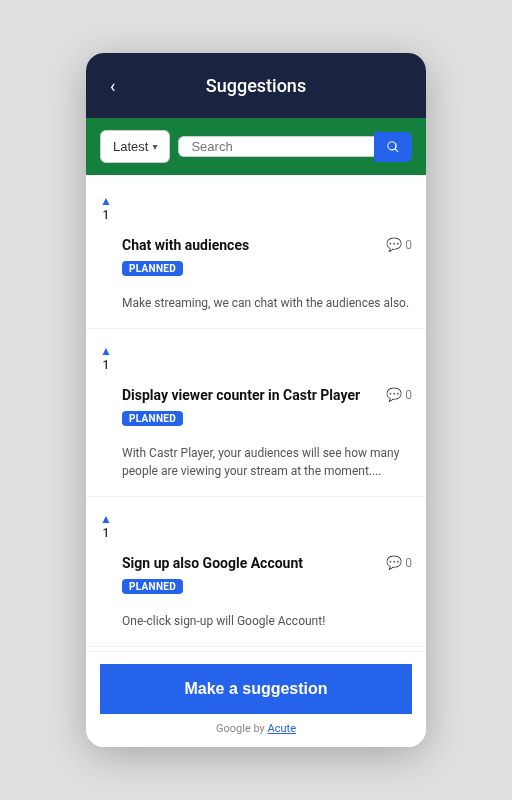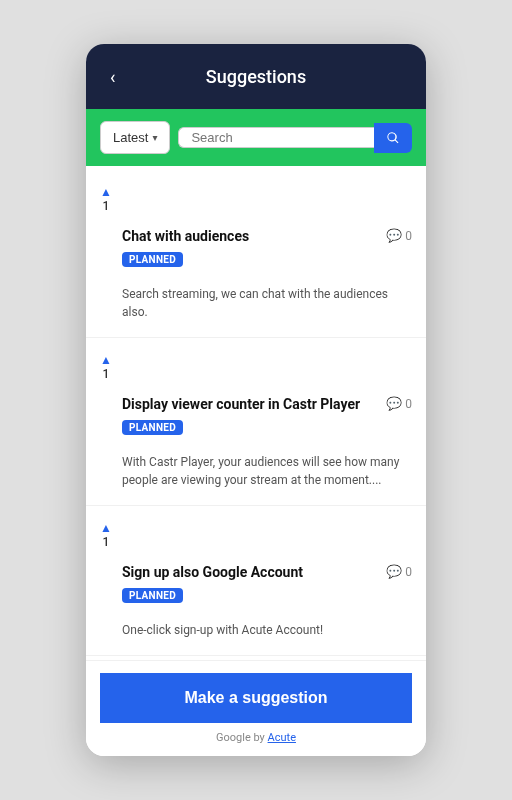--- a/index.html
+++ b/index.html
@@ -44,21 +44,21 @@
       color: #ffffff;
       font-size: 18px;
       font-weight: 500;
       position: absolute;
       left: 50%;
       transform: translateX(-50%);
     }
 
     
     .search-area {
-      background: #22c55e;
+      background: #15803d;
       padding: 12px 14px;
       display: flex;
       align-items: center;
       gap: 8px;
     }
 
     .filter-btn {
       background: #ffffff;
       border: 1px solid #cccccc;
       border-radius: 6px;
@@ -258,21 +258,21 @@
       </div>
       <div class="item-content">
         <div class="item-title-row">
           <span class="item-title">Chat with audiences</span>
           <span class="comment-count">
             <span class="comment-icon">💬</span>
             <span>0</span>
           </span>
         </div>
         <span class="planned-badge">PLANNED</span>
-        <div class="item-desc">Search streaming, we can chat with the audiences also.</div>
+        <div class="item-desc">Make streaming, we can chat with the audiences also.</div>
       </div>
     </div>
       <div class="suggestion-item">
       <div class="vote-col">
         <span class="vote-up">▲</span>
         <span class="vote-count">1</span>
       </div>
       <div class="item-content">
         <div class="item-title-row">
           <span class="item-title">Display viewer counter in Castr Player</span>
@@ -292,21 +292,21 @@
       </div>
       <div class="item-content">
         <div class="item-title-row">
           <span class="item-title">Sign up also Google Account</span>
           <span class="comment-count">
             <span class="comment-icon">💬</span>
             <span>0</span>
           </span>
         </div>
         <span class="planned-badge">PLANNED</span>
-        <div class="item-desc">One-click sign-up with Acute Account!</div>
+        <div class="item-desc">One-click sign-up will Google Account!</div>
       </div>
     </div>
     </div>
 
   <div class="bottom-area">
     <button class="make-suggestion-btn">Make a suggestion</button>
     <div class="powered-by">
       <span>Google by </span><a href="#">Acute</a>
     </div>
   </div>

